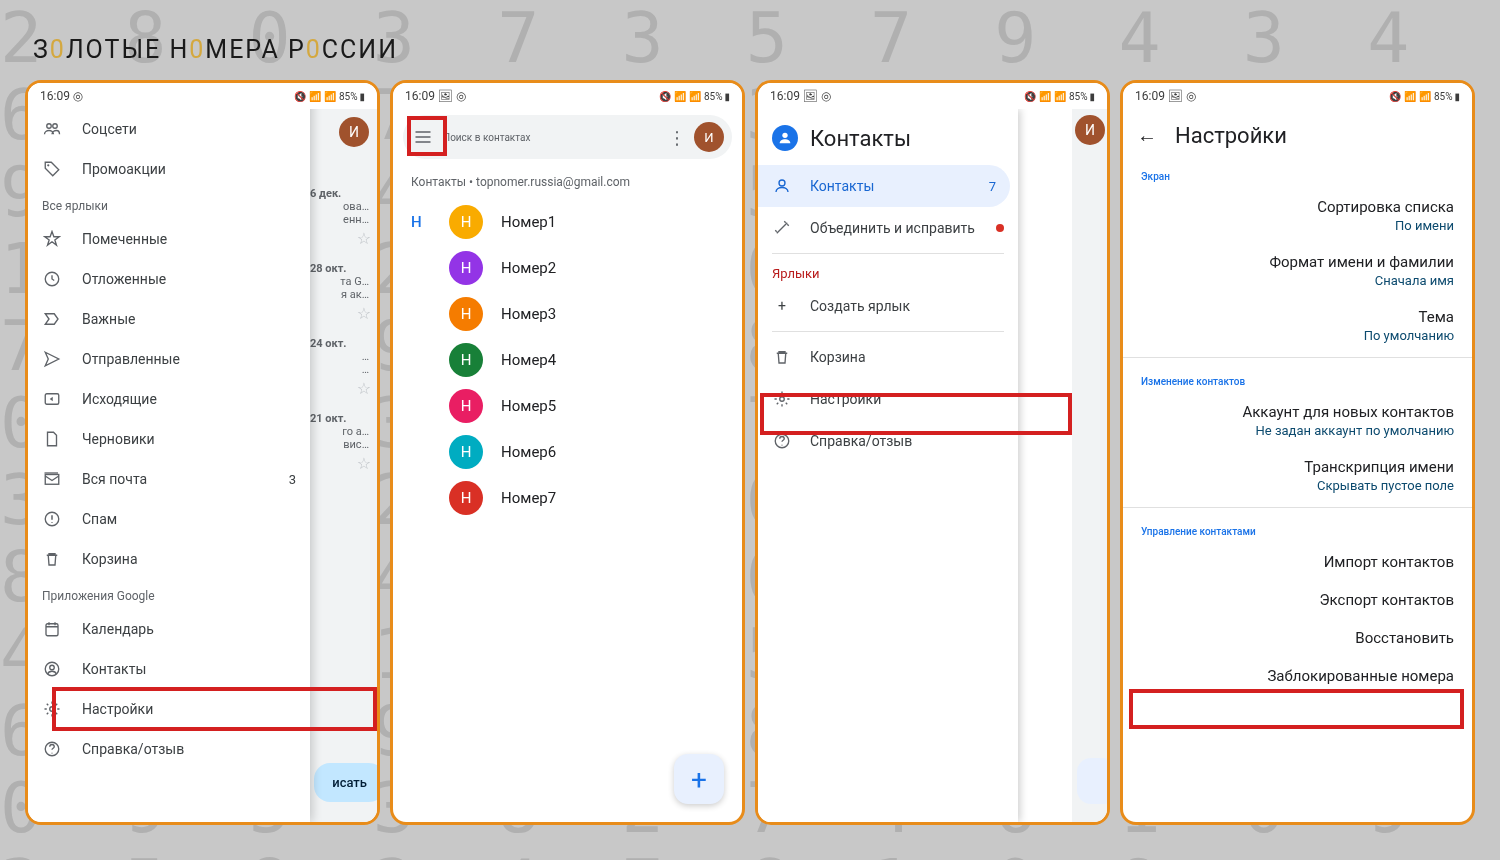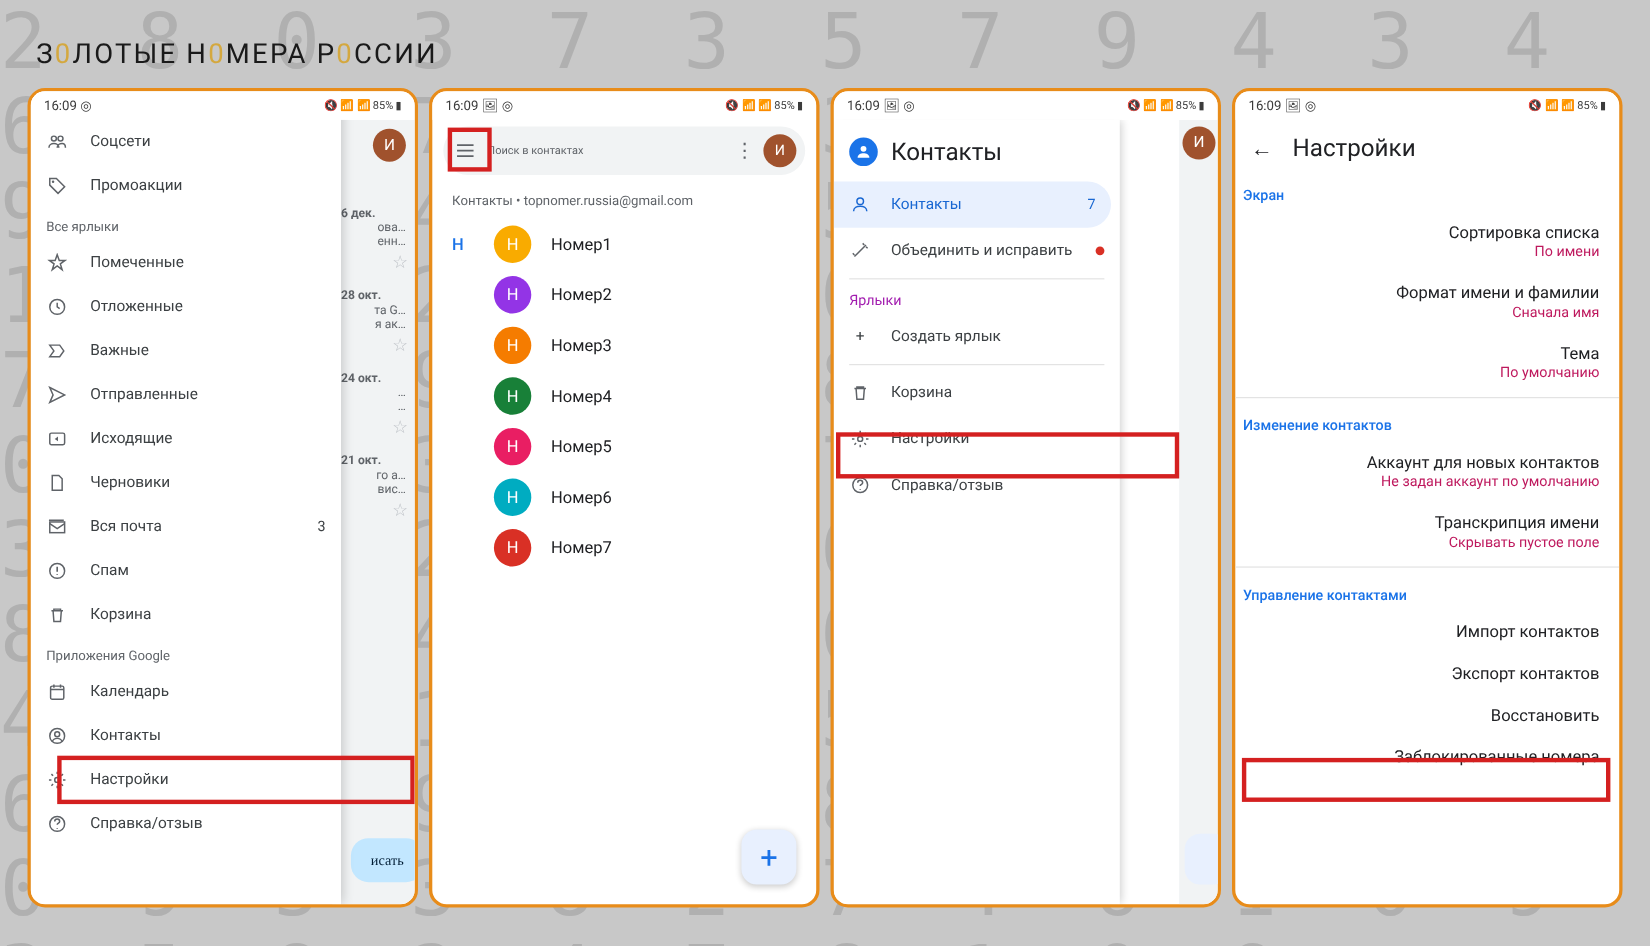--- a/index.html
+++ b/index.html
@@ -85,21 +85,21 @@
   }
   .drawer-badge { margin-left: auto; font-size: 13px; color: #3c4043; }
   
   .s1-drawer { width: 282px; height: 100%; background:#fff; position:absolute; left:0; top:0; padding-top:26px; box-shadow: 2px 0 10px rgba(0,0,0,0.2); z-index:2; }
   .s1-inbox { position:absolute; right:0; top:26px; width:75px; background:#f1f3f4; height:calc(100% - 26px); }
   .inbox-row { height:75px; border-bottom:0; padding:8px 8px; font-size:11px; color:#5f6368; position:relative; }
   .inbox-row .date { text-align:left; font-weight:700; font-size:11px; }
   .inbox-row .snippet { font-size:11px; color:#5f6368; text-align:right; overflow:hidden; }
   .inbox-row .star { position:absolute; right:6px; bottom:6px; color:#bdc1c6; font-size:16px; }
   .s1-avatar { width:30px; height:30px; border-radius:50%; background:#a0522d; color:#fff; display:flex; align-items:center; justify-content:center; font-size:14px; position:absolute; right:8px; top:8px; }
-  .compose-btn { position:absolute; bottom:20px; right:-8px; background:#c2e7ff; color:#001d35; border-radius:16px; padding:12px 18px; font-size:13px; font-weight:500;font-family:Liberation Serif, serif; }
+  .compose-btn { position:absolute; bottom:20px; right:-8px; background:#c2e7ff; color:#001d35; border-radius:16px; padding:12px 18px; font-size:13px; font-weight:500; }
   
   .searchbar {
     margin: 6px 10px;
     height: 44px;
     background:#f1f3f4;
     border-radius: 22px;
     display:flex; align-items:center;
     padding: 0 8px; gap: 8px;
   }
   .searchbar .hamburger { width:24px; height:24px; display:flex; align-items:center; justify-content:center; }
@@ -129,28 +129,28 @@
   .s3-title-row { display:flex; align-items:center; gap:12px; padding:10px 14px 14px; }
   .s3-title-row .logo-circle { width:26px; height:26px; border-radius:50%; background:#1a73e8; display:flex; align-items:center; justify-content:center; }
   .s3-title { font-size:22px; color:#202124; }
   .drawer3-item { display:flex; align-items:center; height:42px; padding:0 14px; gap:18px; font-size:14px; color:#3c4043; }
   .drawer3-item.active { background:#e8f0fe; color:#1967d2; border-radius:0 21px 21px 0; margin-right:8px; }
   .drawer3-item.active .badge3 { color:#1967d2; }
   .drawer3-item .icon { width:20px; display:flex; align-items:center; justify-content:center; }
   .badge3 { margin-left:auto; font-size:13px; }
   .red-dot { width:8px; height:8px; background:#d93025; border-radius:50%; margin-left:auto; }
   .divider { height:1px; background:#e0e0e0; margin:4px 14px; }
-  .drawer3-section { font-size:13px; color:#a21caf; padding:8px 14px 4px; }
+  .drawer3-section { font-size:13px; color:#b91c1c; padding:8px 14px 4px; }
   
   .s4-header { display:flex; align-items:center; gap:18px; padding:10px 14px 6px; height:48px; }
   .s4-title { font-size:22px; color:#202124; }
-  .s4-section { font-size:13px; color:#1a73e8; padding:14px 7px 6px; font-weight:500; }
+  .s4-section { font-size:10px; color:#1a73e8; padding:14px 18px 6px; font-weight:500; }
   .s4-item { padding:10px 18px;text-align:right; }
   .s4-item .title { font-size:15px; color:#202124; }
-  .s4-item .sub { font-size:13px; color:#be185d; margin-top:2px; }
+  .s4-item .sub { font-size:13px; color:#0c4a6e; margin-top:2px; }
   .s4-divider { height:1px; background:#e0e0e0; margin:4px 0; }
   svg { display:block; }
 </style>
 </head>
 <body>
 
 <div class="bg-numbers">2 8 0 3 7 3 5 7 9 4 3 4 6 1 8 7 2 5 3 0 4 2 7 0 9 3 6 4 0 1 5 8 3 9 4 6 1 8 7 2 9 5 0 3 8 4 6 2 7 1 0 9 3 5 8 2 4 7 6 1 0 9 5 3 8 2 7 4 6 1 0 9 3 5 8 2 4 7 6 1 0 9 5 3 8 2 7 4 6 1 0 9 3 5 8 2 4 7 6 1 0 9 5 3 8 2 7 4 6 1 0 9 3 5 8 2 4 7 6 1 0 9 5 3 8 2 7 4 6 1 0 9 3 5 8 2 4 7 6 1 0 9</div>
 
 <div class="logo">
   <span>З</span><span class="gold">0</span><span>ЛОТЫЕ Н</span><span class="gold">0</span><span>МЕРА Р</span><span class="gold">0</span><span>ССИИ</span>

